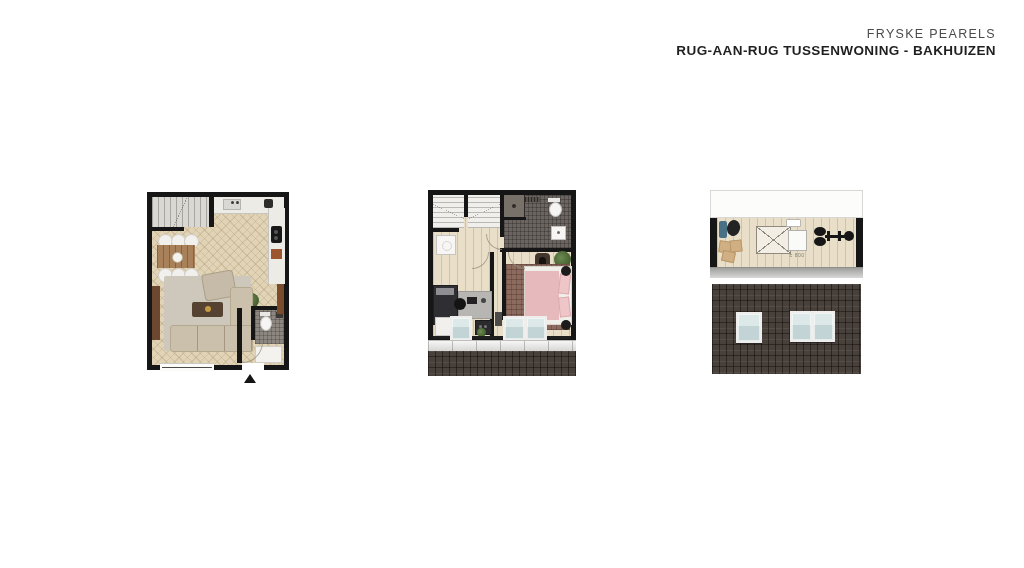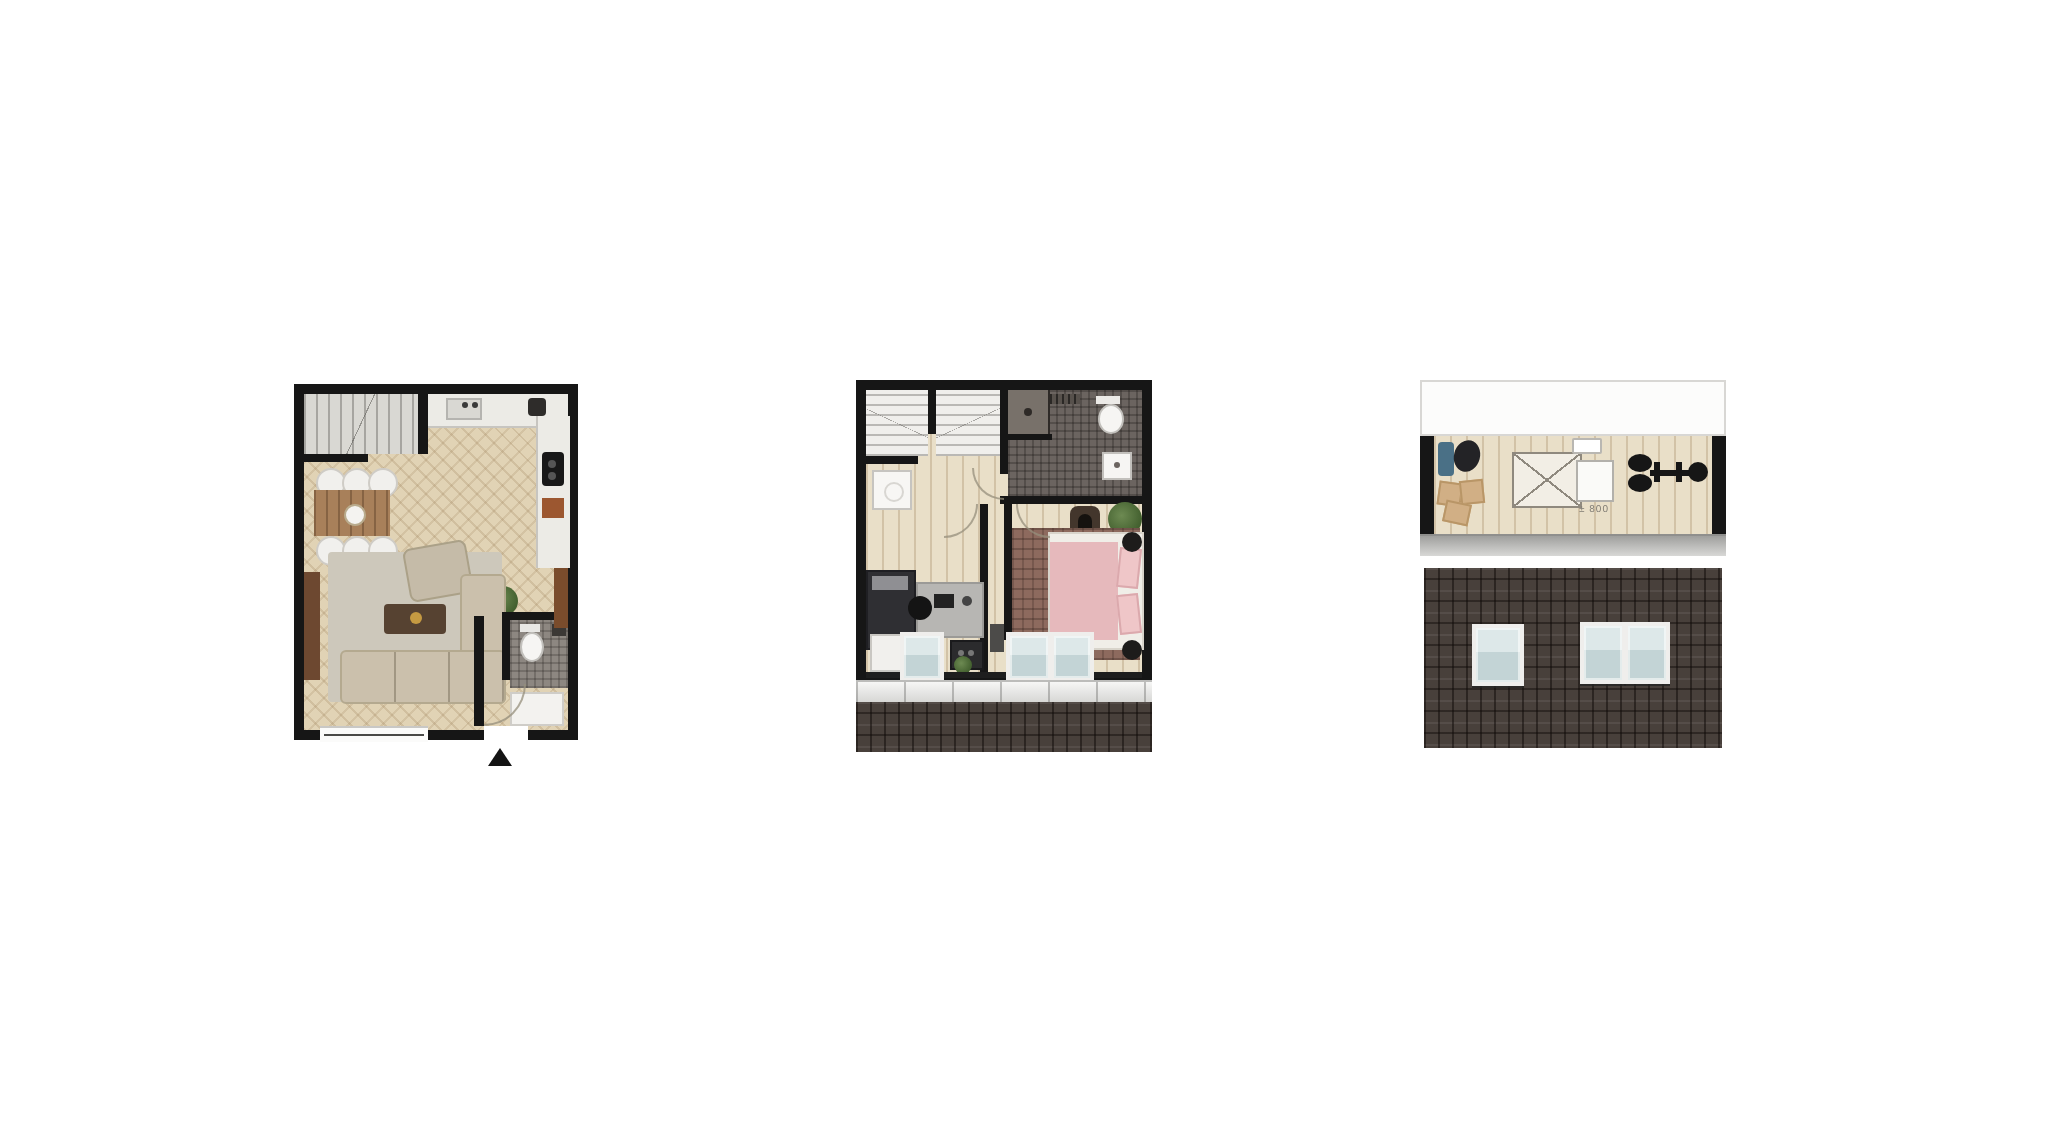--- a/index.html
+++ b/index.html
@@ -91,20 +91,22 @@
       linear-gradient(to top right, transparent calc(50% - .5px), #8f897e calc(50% - .5px) calc(50% + .5px), transparent calc(50% + .5px)),
       linear-gradient(to bottom right, transparent calc(50% - .5px), #8f897e calc(50% - .5px) calc(50% + .5px), transparent calc(50% + .5px));
   }
   .dim-label{font-size:5px;color:#807c74;text-align:center;letter-spacing:.5px;}
   .triangle-up{width:0;height:0;border-left:6px solid transparent;border-right:6px solid transparent;border-bottom:9px solid #141414;}
 </style>
 </head>
 <body>
 
 <div class="title-block">
+  <div class="h1">FRYSKE PEARELS</div>
+  <div class="h2">RUG-AAN-RUG TUSSENWONING - BAKHUIZEN</div>
 </div>
 
 <div class="abs w" style="left:147px;top:192px;width:142px;height:178px;">
   <div class="abs floor-herringbone" style="left:5px;top:5px;width:132px;height:168px;"></div>
 
   <div class="abs stairs-light" style="left:5px;top:5px;width:57px;height:30px;"></div>
   <div class="abs w" style="left:62px;top:5px;width:5px;height:30px;"></div>
   <div class="abs w" style="left:5px;top:35px;width:32px;height:4px;"></div>
 
   <div class="abs" style="left:67px;top:5px;width:70px;height:16px;background:#ecebe6;border-bottom:1px solid #c7c5c0;"></div>

